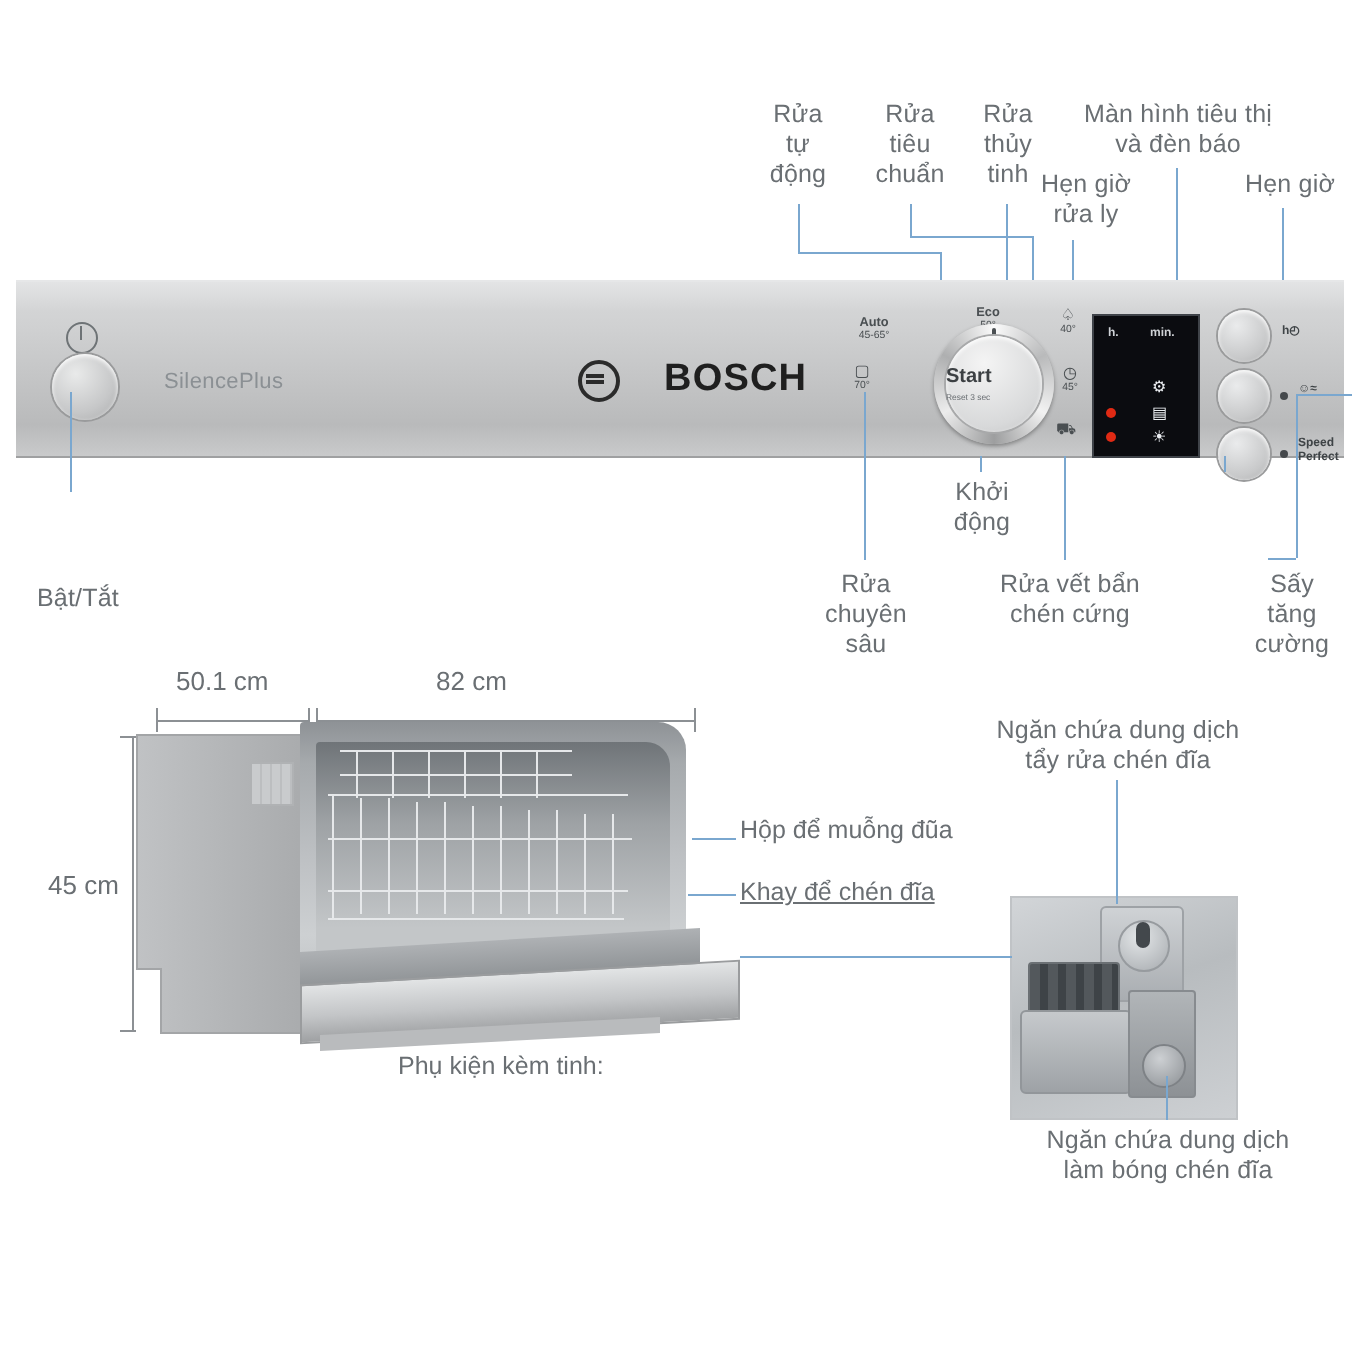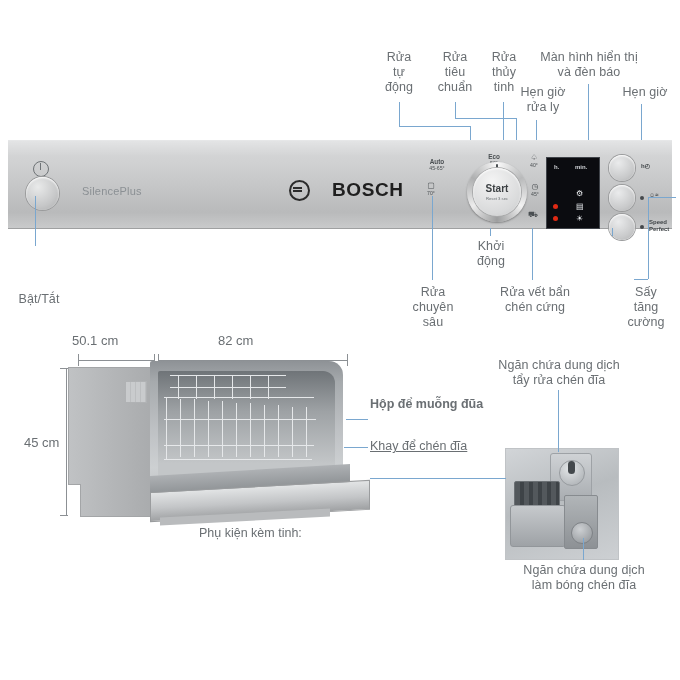--- a/index.html
+++ b/index.html
@@ -55,21 +55,21 @@
   
   .dial{
     left:459px;top:21px;width:60px;height:60px;border-radius:50%;
     background:conic-gradient(#fafafa,#b9babb,#f2f2f2,#9d9e9f,#ececec,#aeafb0,#fafafa);
     box-shadow:0 1px 2px rgba(0,0,0,.35);
   }
   .dial-in{
     position:absolute;left:6px;top:6px;width:48px;height:48px;border-radius:50%;
     background:radial-gradient(circle at 40% 28%,#f4f4f4,#d8d9da 70%,#c2c3c4);
     box-shadow:inset 0 1px 2px #fff, 0 0 0 1px #a8a9aa;
-    display:flex;flex-direction:column;align-items:center;justify-content:center;
+    display:flex;flex-direction:column;justify-content:center;
   }
   .dial-start{font-size:10px;color:#3c4043;font-weight:600;}
   .dial-reset{font-size:4.2px;color:#6a6f73;margin-top:2px;}
   .dial-tick{position:absolute;left:29px;top:2px;width:2px;height:6px;background:#4a4f52;border-radius:1px;}
 
   .prog{position:absolute;font-size:5.6px;color:#4a4f52;text-align:center;line-height:7px;}
   .prog b{font-size:6.4px;font-weight:bold;display:block;}
   .prog i{font-style:normal;font-size:5.2px;display:block;}
   .glyph{font-size:8px;color:#4a4f52;line-height:8px;display:block;}
 
@@ -174,21 +174,21 @@
 tự
 động</div>
   <div class="abs cal" style="left:426px;top:50px;width:58px;">Rửa
 tiêu
 chuẩn</div>
   <div class="abs cal" style="left:480px;top:50px;width:48px;">Rửa
 thủy
 tinh</div>
   <div class="abs cal" style="left:510px;top:85px;width:66px;">Hẹn giờ
 rửa ly</div>
-  <div class="abs cal" style="left:524px;top:50px;width:130px;">Màn hình hiển thị
+  <div class="abs cal" style="left:524px;top:50px;width:130px;">Màn hình tiêu thị
 và đèn báo</div>
   <div class="abs cal" style="left:614px;top:85px;width:62px;">Hẹn giờ</div>
 
   <div class="ln lnv" style="left:399px;top:102px;height:24px;"></div>
   <div class="ln lnh" style="left:399px;top:126px;width:72px;"></div>
   <div class="ln lnv" style="left:470px;top:126px;height:26px;"></div>
 
   <div class="ln lnv" style="left:455px;top:102px;height:16px;"></div>
   <div class="ln lnh" style="left:455px;top:118px;width:62px;"></div>
   <div class="ln lnv" style="left:516px;top:118px;height:24px;"></div>
@@ -292,21 +292,21 @@
   <div class="ln lnh" style="left:648px;top:197px;width:28px;"></div>
   <div class="ln lnv" style="left:648px;top:197px;height:82px;"></div>
   <div class="ln lnh" style="left:634px;top:279px;width:14px;"></div>
   <div class="abs cal" style="left:618px;top:285px;width:56px;">Sấy
 tăng
 cường</div>
 
   <div class="dimline" style="left:78px;top:360px;width:76px;height:1px;"></div>
   <div class="dimline" style="left:78px;top:354px;width:1px;height:12px;"></div>
   <div class="dimline" style="left:154px;top:354px;width:1px;height:12px;"></div>
-  <div class="dimtxt" style="left:72px;top:333px;">50.1 cm</div>
+  <div class="dimtxt" style="left:88px;top:333px;">50.1 cm</div>
 
   <div class="dimline" style="left:158px;top:360px;width:190px;height:1px;"></div>
   <div class="dimline" style="left:158px;top:354px;width:1px;height:12px;"></div>
   <div class="dimline" style="left:347px;top:354px;width:1px;height:12px;"></div>
   <div class="dimtxt" style="left:218px;top:333px;">82 cm</div>
 
   <div class="dimline" style="left:66px;top:368px;width:1px;height:148px;"></div>
   <div class="dimline" style="left:60px;top:368px;width:12px;height:1px;"></div>
   <div class="dimline" style="left:60px;top:515px;width:12px;height:1px;"></div>
   <div class="dimtxt" style="left:24px;top:435px;">45 cm</div>
@@ -346,21 +346,21 @@
       <div class="bar" style="left:98px;top:0;width:1px;height:24px;"></div>
     </div>
 
   </div>
 
   <div class="abs dw-door-lip"></div>
   <div class="abs dw-door"></div>
   <div class="abs dw-foot"></div>
 
   <div class="ln lnh" style="left:346px;top:419px;width:22px;"></div>
-  <div class="abs" style="left:370px;top:397px;font-size:12.5px;color:#6a6f73;font-weight:bold;">Hộp để muỗng đũa</div>
+  <div class="abs" style="left:370px;top:408px;font-size:12.5px;color:#6a6f73;">Hộp để muỗng đũa</div>
 
   <div class="ln lnh" style="left:344px;top:447px;width:24px;"></div>
   <div class="abs" style="left:370px;top:439px;font-size:12.5px;color:#6a6f73;text-decoration:underline;">Khay để chén đĩa</div>
 
   <div class="abs disp">
     <div class="disp-lidA"></div>
     <div class="disp-slot"></div>
     <div class="disp-tank"></div>
     <div class="disp-plate"></div>
     <div class="disp-right"></div>

